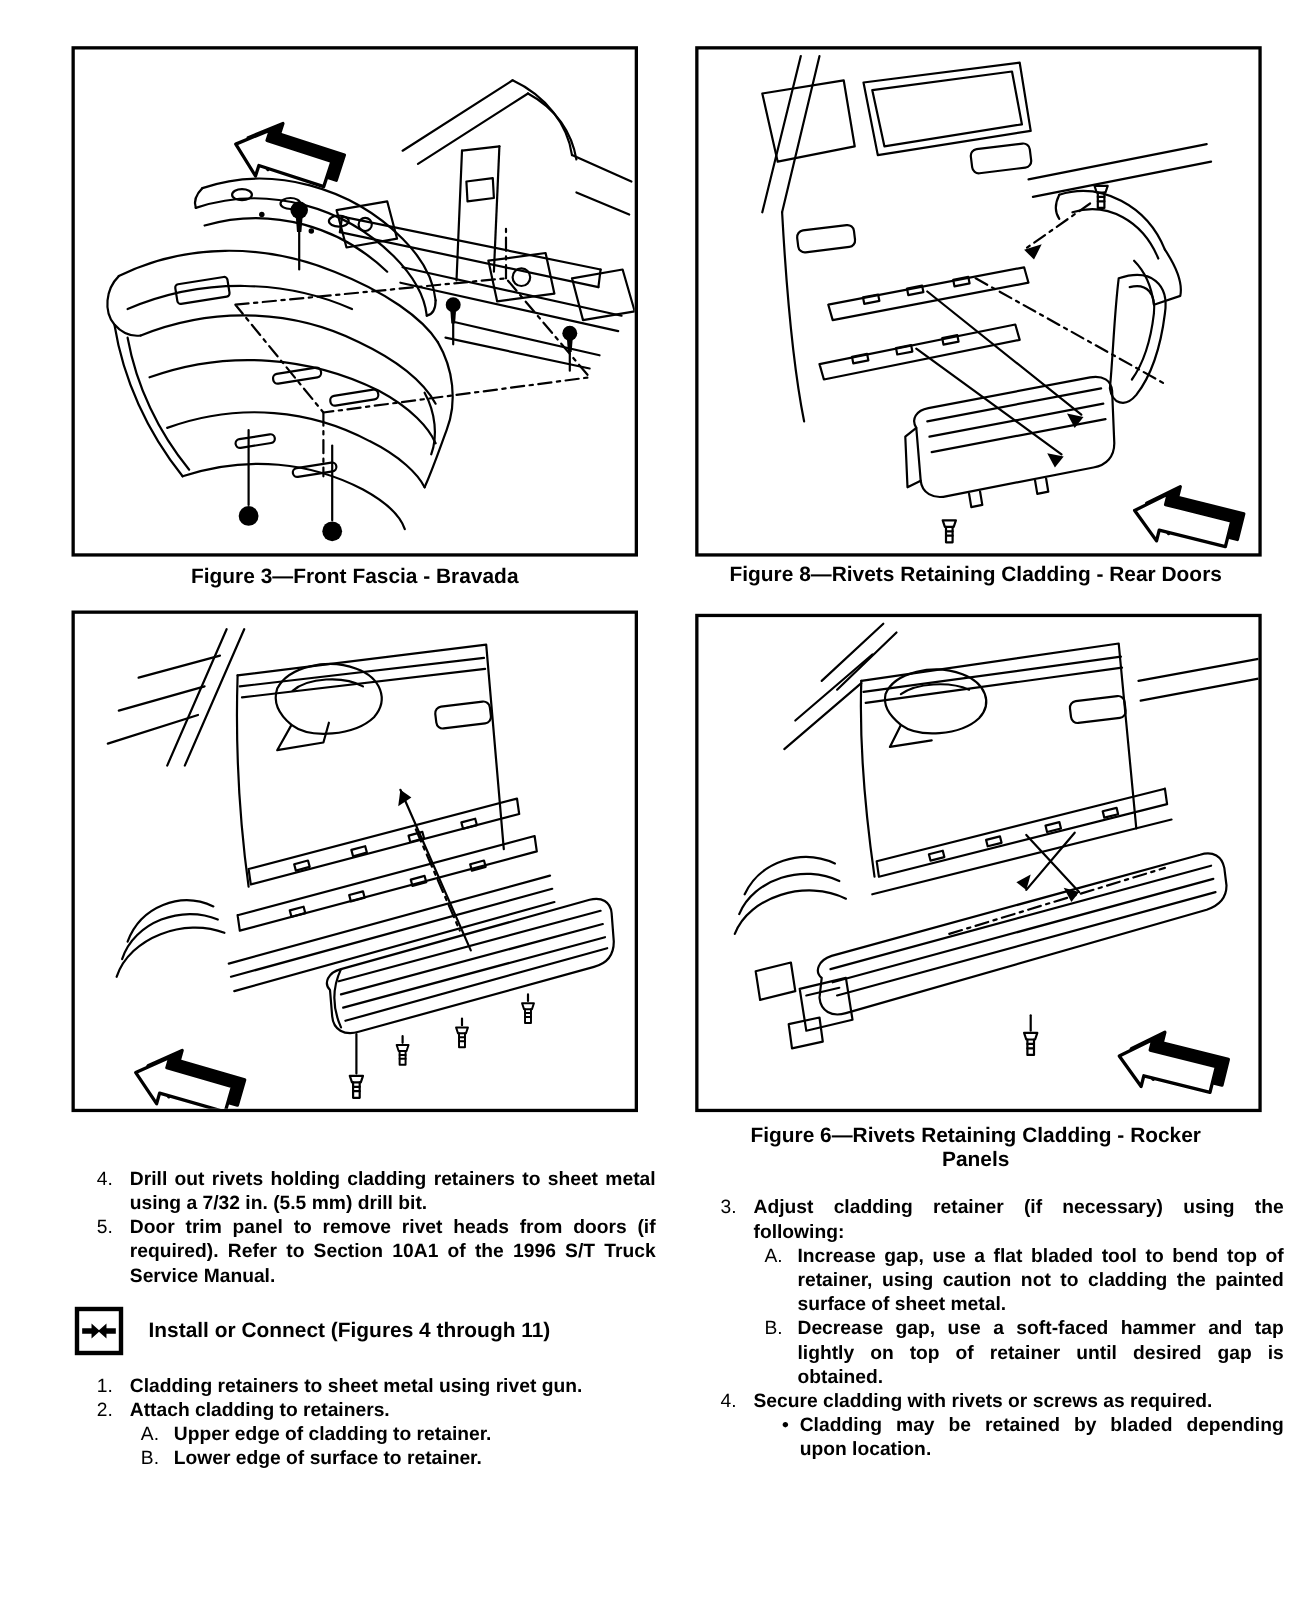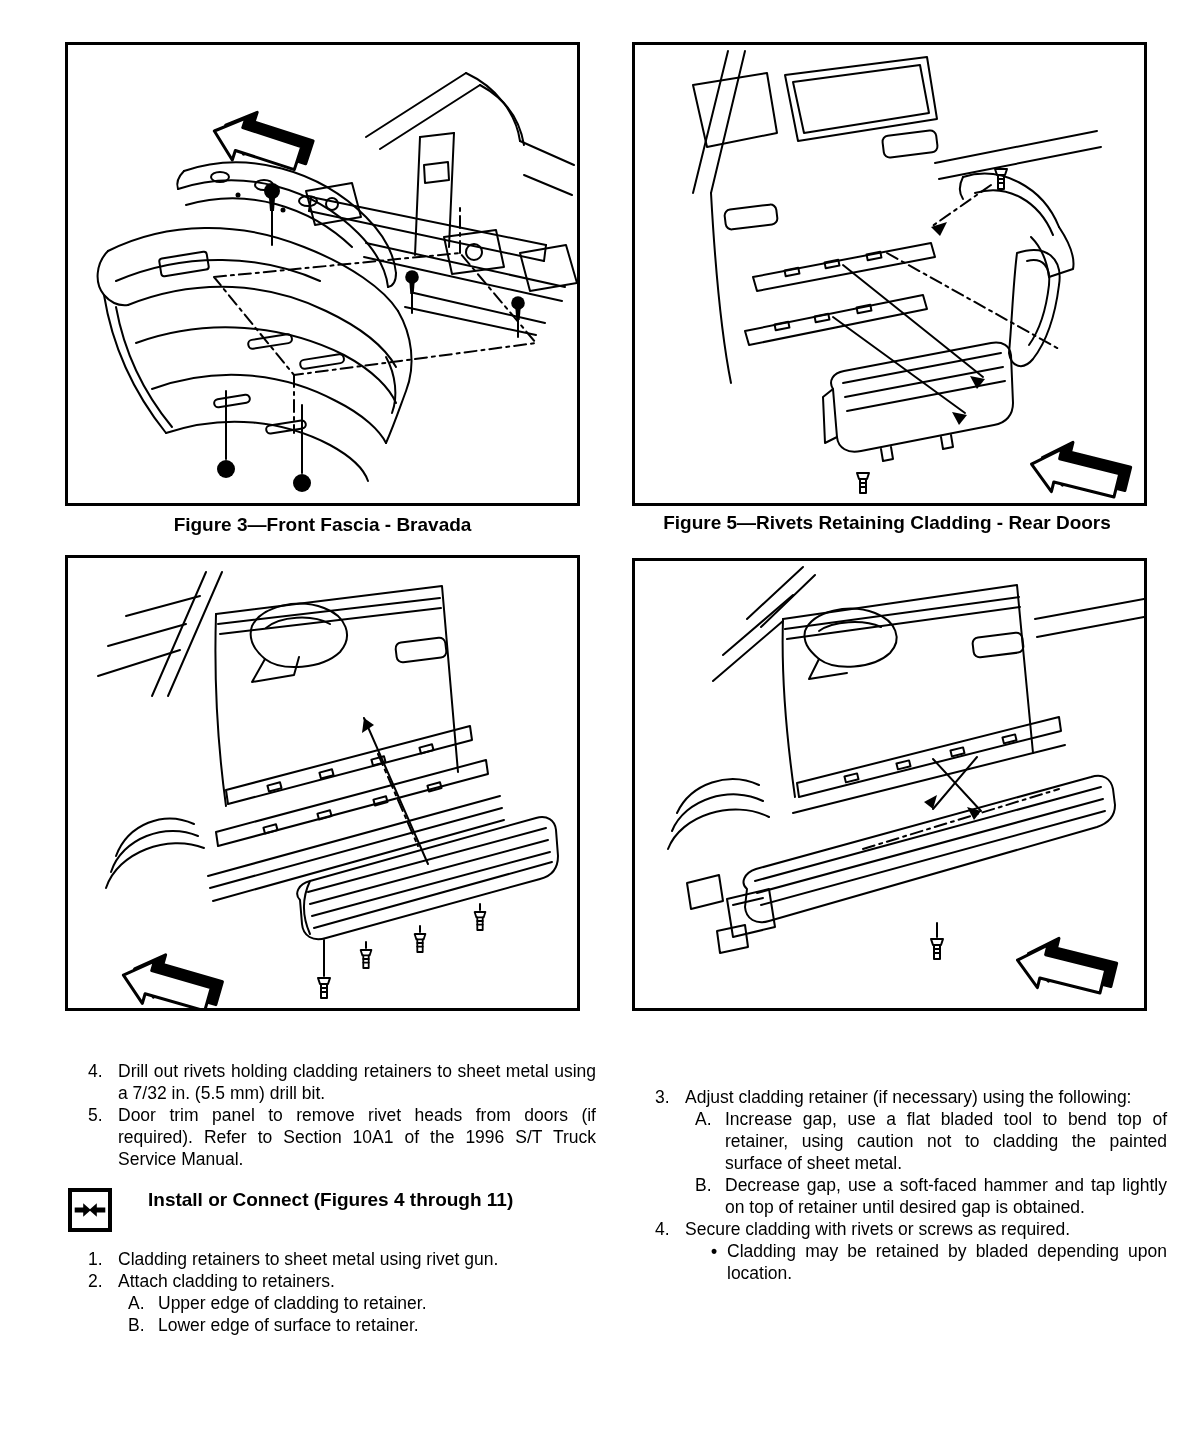--- a/index.html
+++ b/index.html
@@ -14,25 +14,25 @@
   .figcap{position:absolute;font-weight:bold;font-size:19px;line-height:1.15;text-align:center;}
   #figcap3{left:65px;top:514px;width:515px;}
   #figcap5{left:622px;top:512px;width:530px;}
   #figcap4{left:52px;top:1019px;width:540px;}
   #figcap6{left:682px;top:1022px;width:410px;}
   .col{position:absolute;font-size:17.5px;line-height:1.26;}
   #leftcol{left:88px;top:1060px;width:508px;}
   #rightcol{left:655px;top:1086px;width:512px;}
   .step{display:flex;}
   .step .num{flex:0 0 30px;}
-  .step .txt{flex:1;text-align:justify;}
+  .step .txt{flex:1;text-align:justify;font-weight:bold;}
   .sub{margin-left:40px;}
   .bullet{margin-left:56px;}
   .bullet .dot{flex:0 0 16px;font-weight:bold;}
-  .install-row{display:flex;gap:36px;margin:18px 0 16px -20px;}
+  .install-row{display:flex;align-items:center;gap:23px;margin:18px 0 16px -20px;}
   .icon-box{flex:0 0 auto;width:44px;height:44px;border:4px solid #000;display:flex;align-items:center;justify-content:center;background:#fff;box-sizing:border-box;}
   .install-title{font-weight:bold;font-size:19px;}
   
   .fig *{fill:none;stroke:#000;stroke-width:2;stroke-linecap:round;stroke-linejoin:round;}
   .fig .fill{fill:#000;stroke:none;}
   .fig .dash{stroke-dasharray:12 5 3 5;}
 </style>
 </head>
 <body>
 
@@ -163,21 +163,21 @@
       <path d="M392 216 C408 212 416 222 414 240 C411 266 404 286 394 300"></path>
 
       <path d="M198 344 C193 336 198 328 209 326 L356 298 C368 296 375 301 376 310 L378 358 C378 370 371 378 359 380 L226 406 C213 409 203 403 202 392 Z"></path>
       <path d="M208 338 L366 308 M210 352 L368 322 M212 366 L370 336"></path>
       <path d="M198 344 L188 352 L190 398 L202 392"></path>
       <path d="M246 404 l2 12 l10 -2 l-2 -12 M306 392 l2 12 l10 -2 l-2 -12"></path>
       <use href="#rivet" transform="translate(228,428)"></use>
       <use href="#blockArrow" transform="translate(396,388) rotate(14)"></use>
     </svg>
   </div>
-  <div class="figcap" id="figcap5">Figure 5—Rivets Retaining Cladding - Rear Doors</div>
+  <div class="figcap" id="figcap5">Figure 8—Rivets Retaining Cladding - Rear Doors</div>
 
   <div class="figbox" id="figbox4">
     <svg class="fig" viewBox="0 0 509 450">
       <path d="M138 14 L84 138 M154 14 L100 138"></path>
       <path d="M58 58 L132 38 M40 88 L118 66 M30 118 L112 92"></path>
       <path d="M184 68 C194 48 230 40 256 50 C278 58 286 78 272 94 C254 111 214 114 197 101 C185 91 180 80 184 68 Z"></path>
       <path d="M198 70 C212 58 244 56 262 66"></path>
         <path d="M197 101 L184 124 L226 117 L231 99"></path>
       <path d="M148 56 L374 28 M374 28 L390 214"></path>
       <path d="M150 66 L372 40 M152 76 L373 50"></path>
@@ -246,20 +246,21 @@
         <path class="fill" d="M346 250 l-14 -4 l7 13 Z"></path>
       <path class="dash" d="M228 288 L424 228"></path>
 
       <path d="M42 252 C56 222 94 210 124 224 M37 270 C50 238 96 224 128 240 M33 288 C46 254 98 238 134 256"></path>
       <path d="M52 322 L84 314 L88 340 L56 348 Z"></path>
       <path d="M302 362 L302 376"></path>
         <use href="#rivet" transform="translate(302,378)"></use>
       <use href="#blockArrow" transform="translate(382,368) rotate(14)"></use>
     </svg>
   </div>
+  <div class="figcap" id="figcap6">Figure 6—Rivets Retaining Cladding - Rocker Panels</div>
 
   <div class="col" id="leftcol">
     <div class="step">
       <span class="num">4.</span>
       <span class="txt">Drill out rivets holding cladding retainers to sheet metal using a 7/32 in. (5.5 mm) drill bit.</span>
     </div>
     <div class="step">
       <span class="num">5.</span>
       <span class="txt">Door trim panel to remove rivet heads from doors (if required). Refer to Section 10A1 of the 1996 S/T Truck Service Manual.</span>
     </div>

